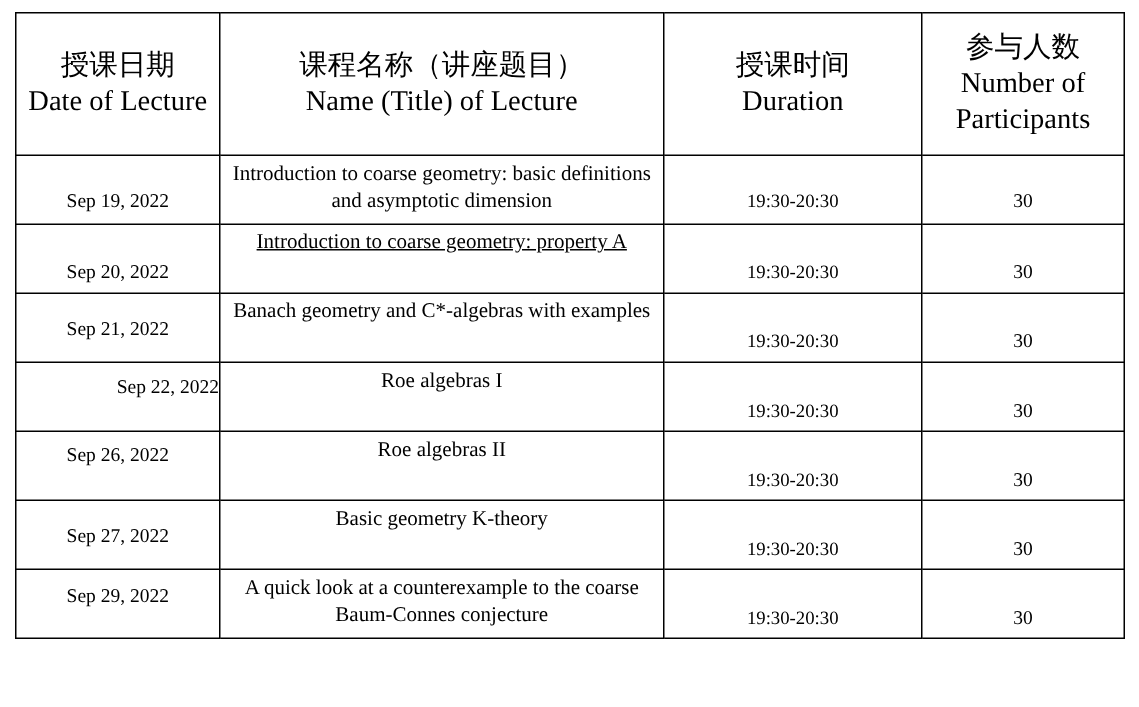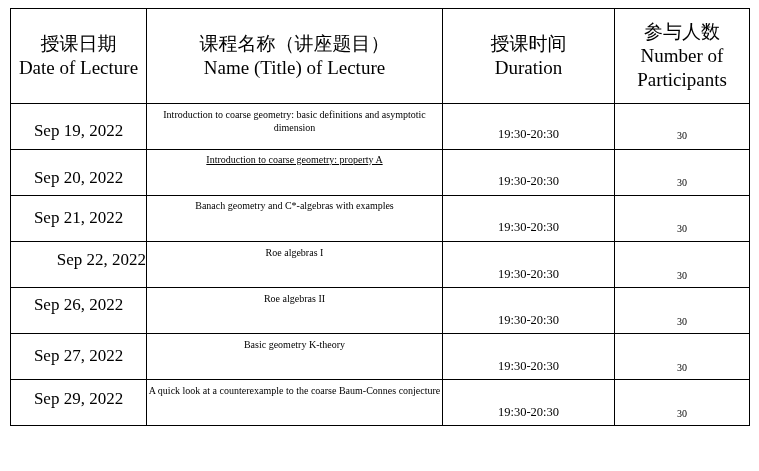--- a/index.html
+++ b/index.html
@@ -56,35 +56,35 @@
   }
   tbody tr {
     height: 46px;
   }
   tbody td {
     font-size: 12.5px;
     line-height: 1.32;
     padding: 2px 5px;
   }
   tbody td.date-cell {
-    font-size: 17px;
+    font-size: 13px;
   }
   tbody td.name-cell {
-    font-size: 10px;
+    font-size: 14px;
     vertical-align: top;
     padding-top: 5px;
     text-align: center;
   }
   tbody td.dur-cell {
     font-size: 12.5px;
     vertical-align: bottom;
     padding-bottom: 6px;
   }
   tbody td.part-cell {
-    font-size: 10px;
+    font-size: 13px;
     vertical-align: bottom;
     padding-bottom: 6px;
   }
   
   tbody tr.r0 td.date-cell { vertical-align: bottom; padding-bottom: 7px; }
   tbody tr.r0 td.name-cell { vertical-align: top; padding-top: 4px; }
   tbody tr.r0 td.dur-cell  { vertical-align: bottom; padding-bottom: 7px; }
   tbody tr.r0 td.part-cell { vertical-align: bottom; padding-bottom: 7px; }
 
   tbody tr.r1 td.date-cell { vertical-align: bottom; padding-bottom: 6px; margin-left: 34px; }

